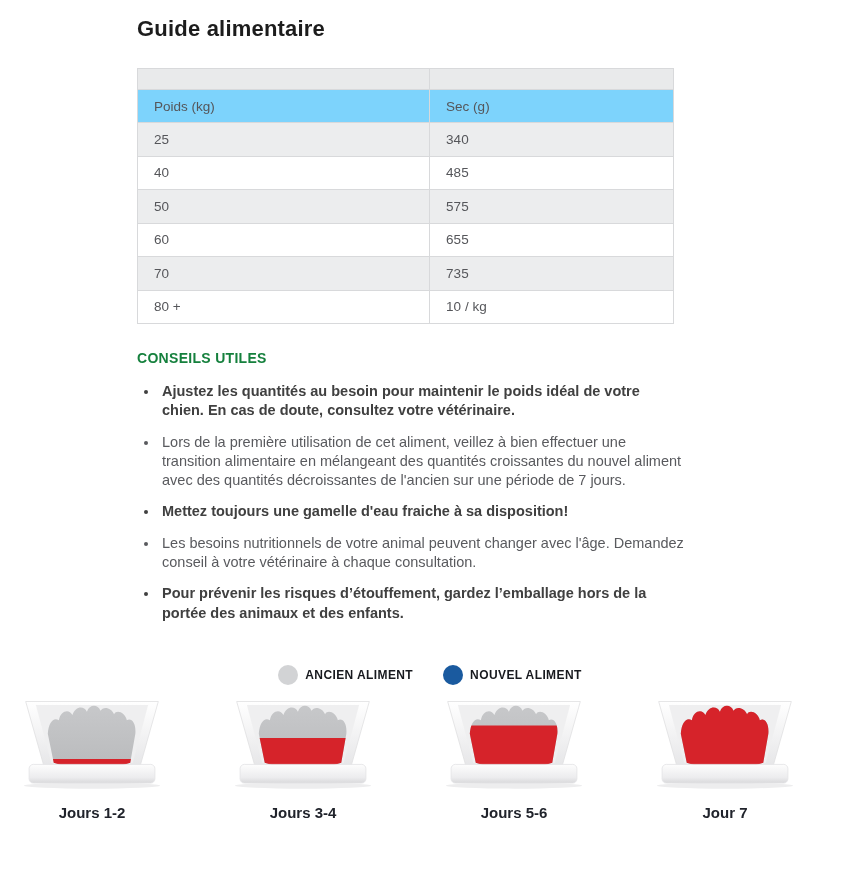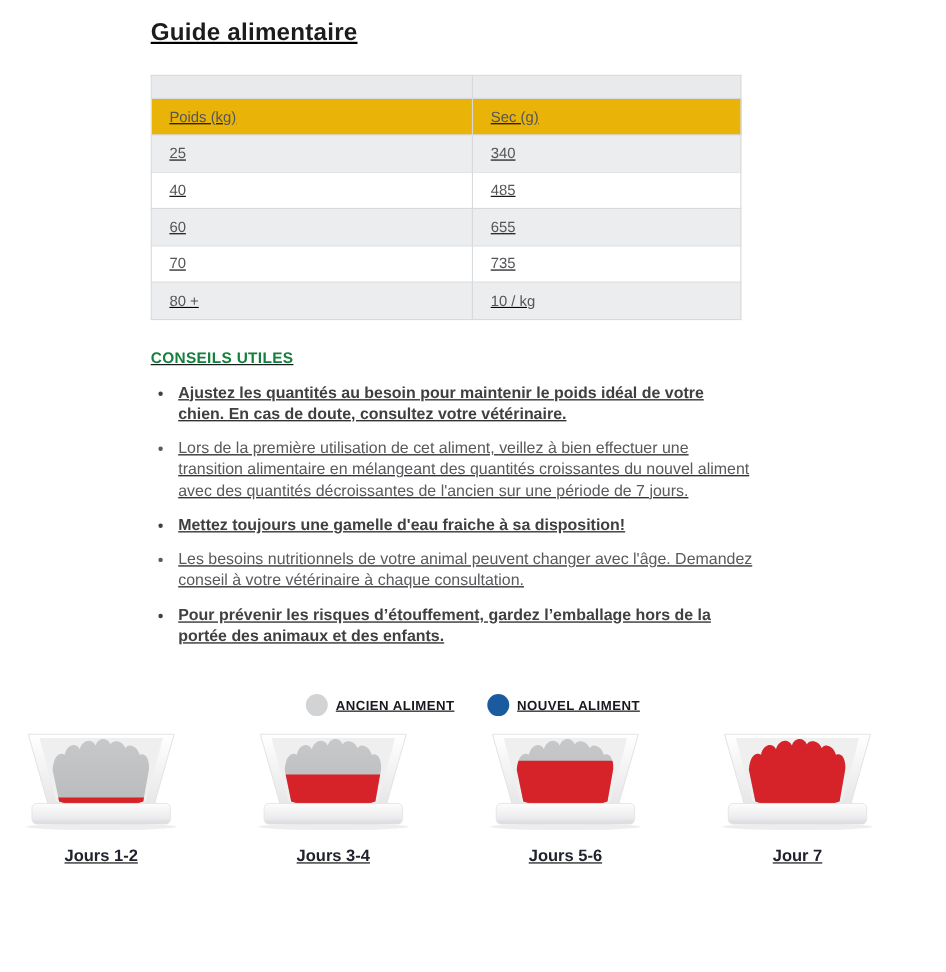--- a/index.html
+++ b/index.html
@@ -3,21 +3,21 @@
 <meta charset="utf-8">
 <style>
   * { box-sizing: border-box; }
   html, body { margin: 0; padding: 0; }
   body {
     width: 860px; height: 884px;
     background: #ffffff;
     font-family: "Liberation Sans", sans-serif;
     overflow: hidden;
   }
-  .page { width: 860px; height: 628px; position: relative; text-decoration: underline; }
+  .page { width: 860px; height: 628px; position: relative; }
   .content { padding: 16px 40px 0 137px; width: 720px; }
 
   h1.page-title {
     margin: 0 0 26px 0;
     font-size: 22px; font-weight: 700;
     color: #1c1c1c; letter-spacing: 0.2px;
   }
 
   table.feeding-table {
     width: 537px; border-collapse: collapse;
@@ -25,21 +25,21 @@
     table-layout: fixed;
   }
   table.feeding-table col.c1 { width: 54.5%; }
   table.feeding-table col.c2 { width: 45.5%; }
   table.feeding-table th, table.feeding-table td {
     border: 1px solid #d8d9db;
     text-align: left; font-weight: 400;
     padding: 0 8px 0 16px;
   }
   tr.band-row th { height: 21px; background: #e9eaeb; padding: 0; }
-  tr.head-row th { height: 33px; background: #eab308; }
+  tr.head-row th { height: 33px; background: #7dd3fc; }
   tbody.data-rows td { height: 33.5px; }
   tbody.data-rows tr:nth-child(odd) { background: #ecedee; }
   tbody.data-rows tr:nth-child(even) { background: #ffffff; }
 
   h2.tips-heading {
     margin: 26px 0 0 0;
     font-size: 14px; font-weight: 700;
     color: #15803d; letter-spacing: 0.3px;
   }
 
@@ -99,20 +99,24 @@
       <tbody class="data-rows" id="table-body">
           <tr>
             <td>25</td>
             <td>340</td>
           </tr>
           <tr>
             <td>40</td>
             <td>485</td>
           </tr>
           <tr>
+            <td>50</td>
+            <td>575</td>
+          </tr>
+          <tr>
             <td>60</td>
             <td>655</td>
           </tr>
           <tr>
             <td>70</td>
             <td>735</td>
           </tr>
           <tr>
             <td>80 +</td>
             <td>10 / kg</td>

